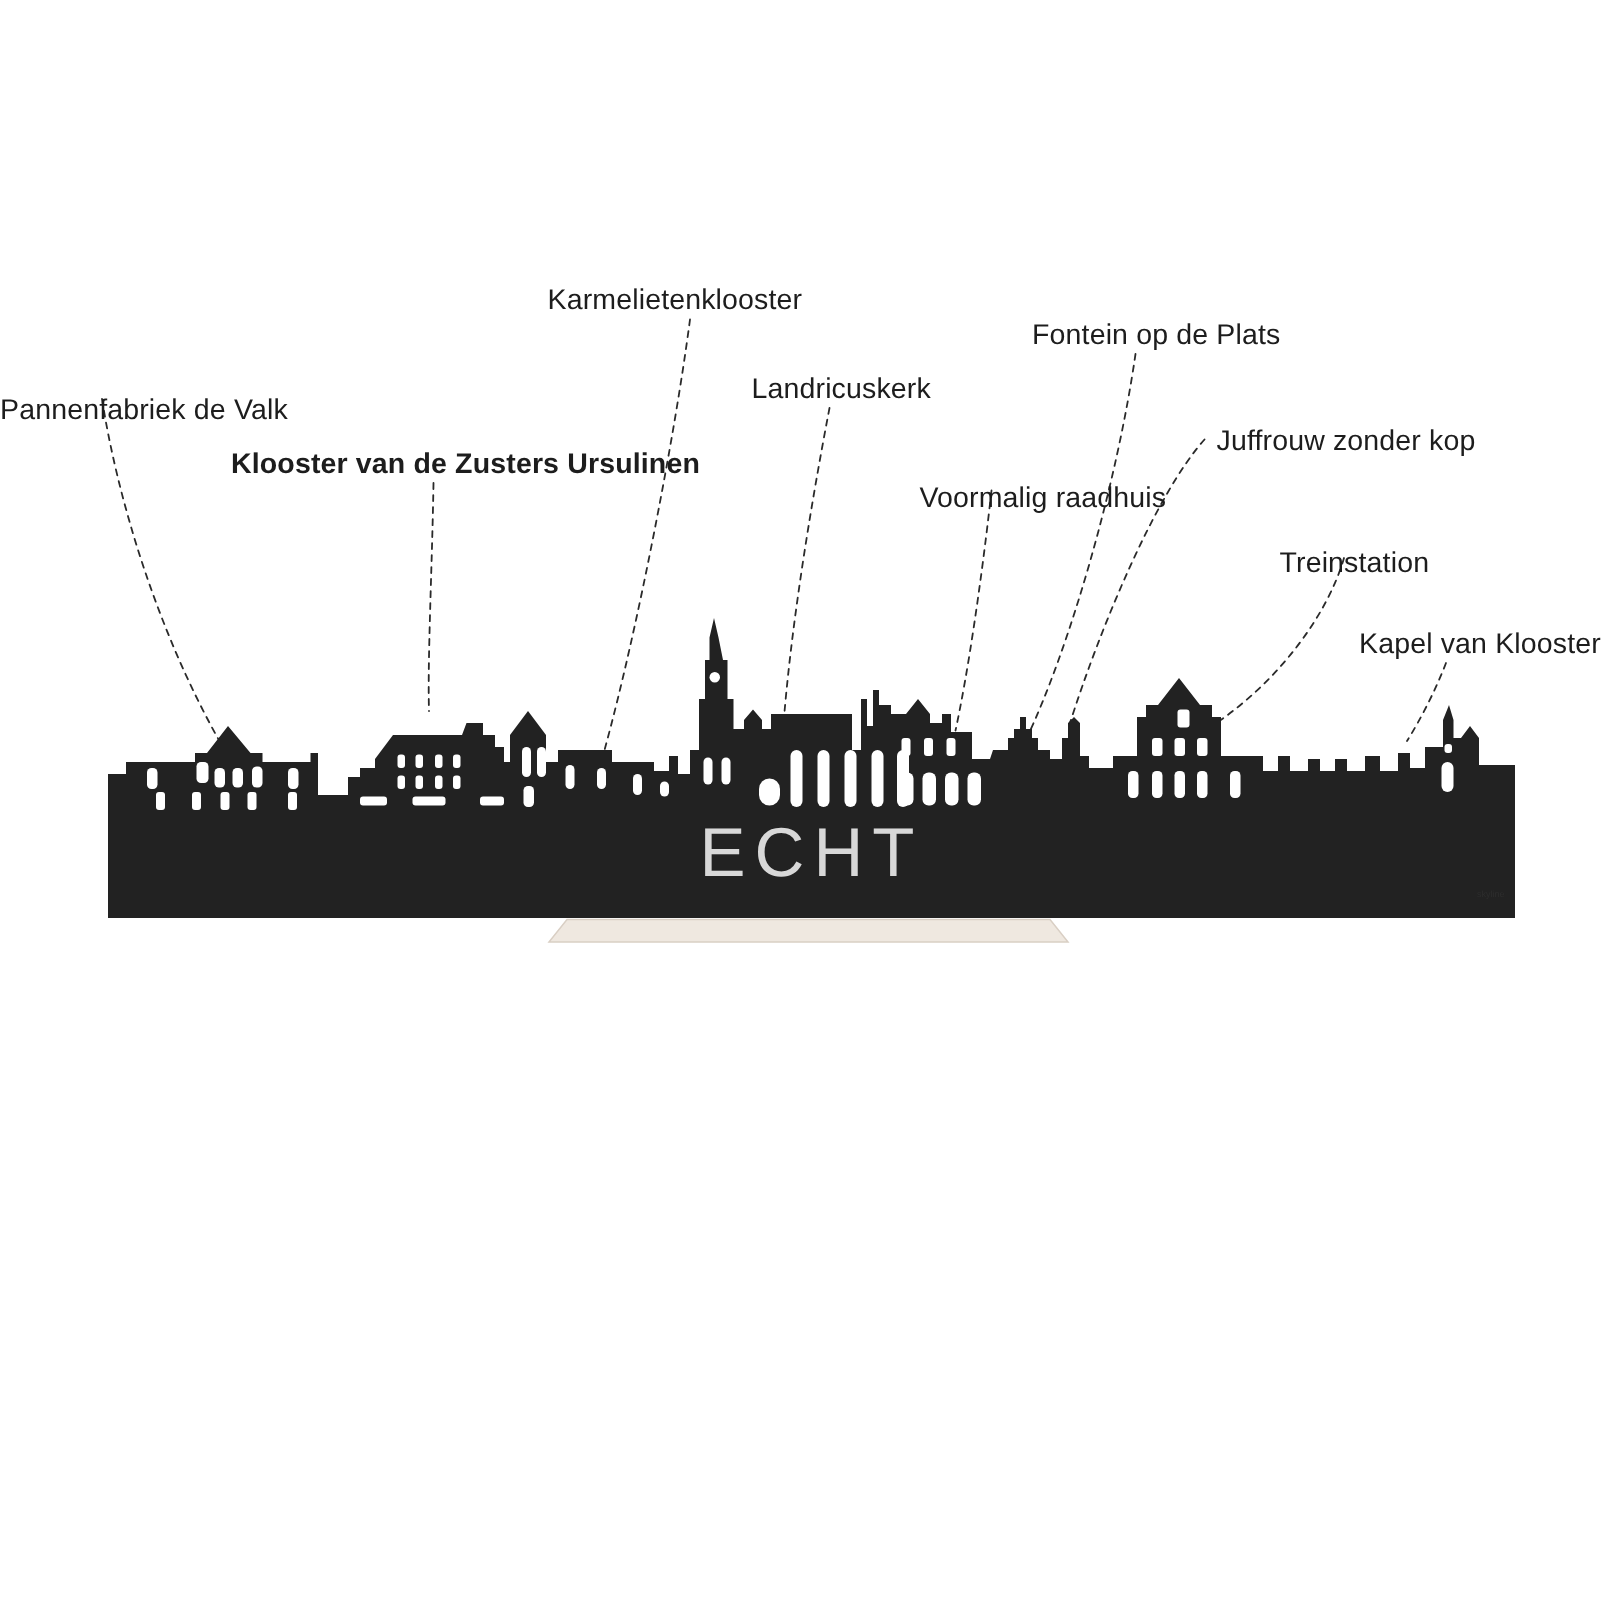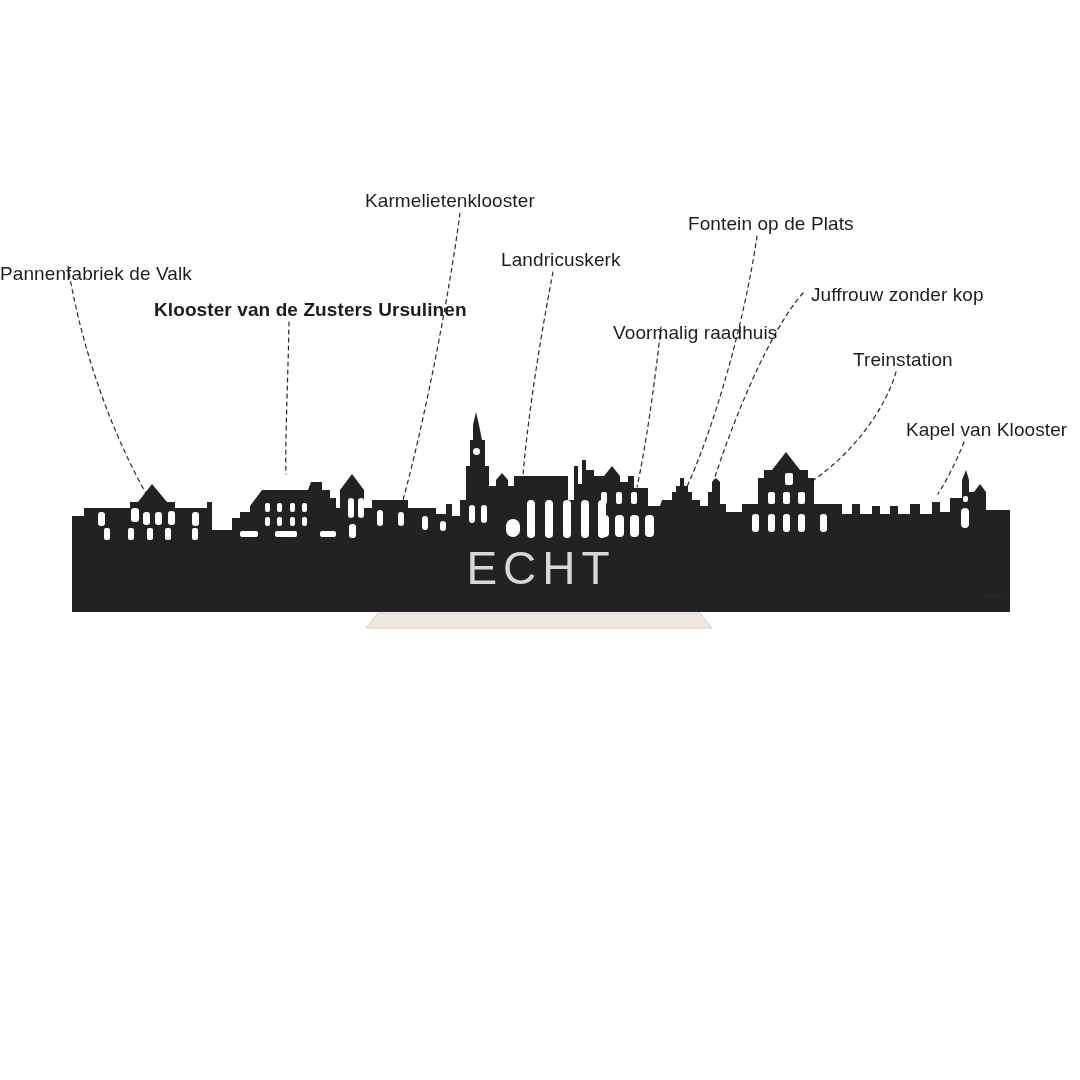--- a/index.html
+++ b/index.html
@@ -121,17 +121,17 @@
   </svg>
 
   <div id="label-layer">
       <div class="label" style="left: 0px; top: 243px; margin-top: 20px;">Pannenfabriek de Valk</div>
       <div class="label" style="left: 154px; top: 299px; font-weight: bold;">Klooster van de Zusters Ursulinen</div>
       <div class="label" style="left: 365px; top: 190px;">Karmelietenklooster</div>
       <div class="label" style="left: 501px; top: 249px; text-align: center;">Landricuskerk</div>
       <div class="label" style="left: 613px; top: 304px; margin-top: 18px;">Voormalig raadhuis</div>
       <div class="label" style="left: 688px; top: 213px;">Fontein op de Plats</div>
       <div class="label" style="left: 811px; top: 284px;">Juffrouw zonder kop</div>
-      <div class="label" style="left: 853px; top: 349px;">Treinstation</div>
+      <div class="label" style="left: 853px; top: 365px;">Treinstation</div>
       <div class="label" style="left: 906px; top: 419px;">Kapel van Klooster</div>
     </div>
 
 </div>
 
 </body></html>

